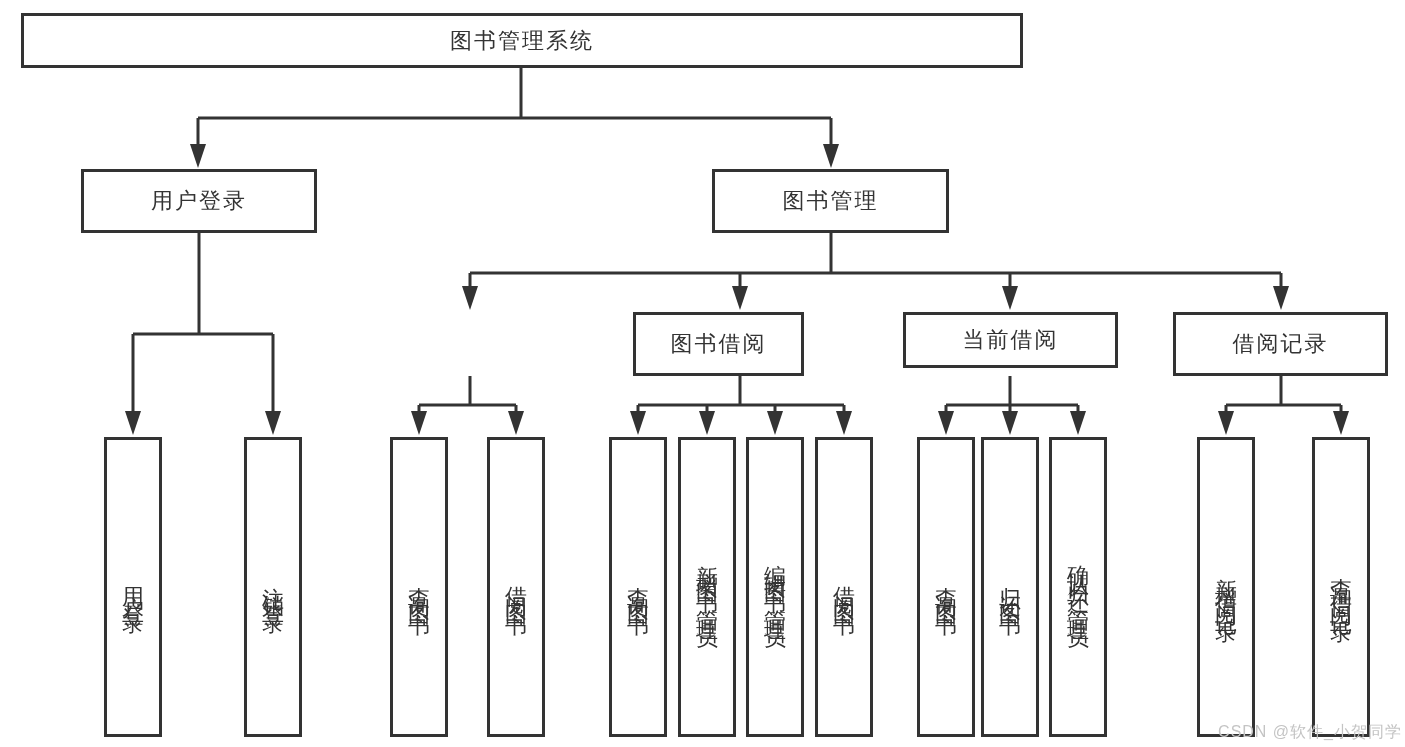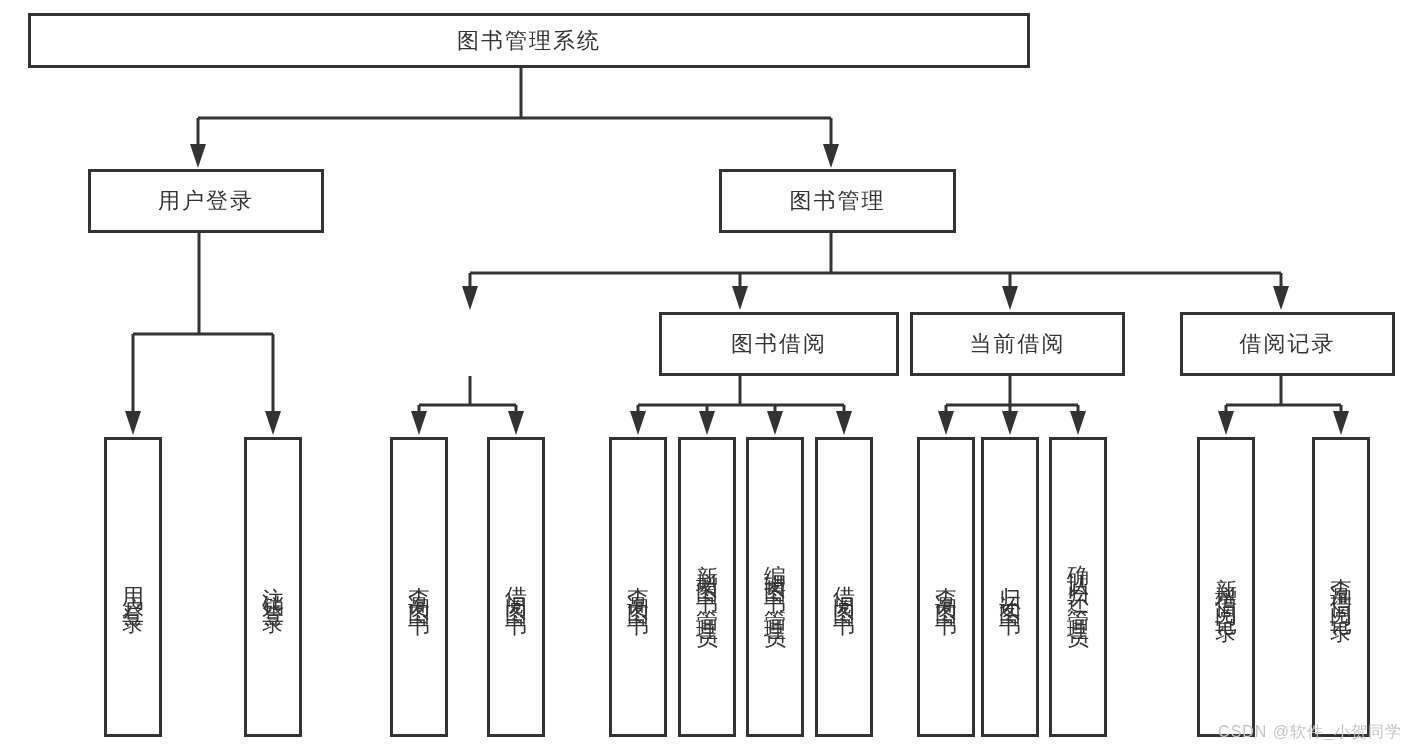--- a/index.html
+++ b/index.html
@@ -21,21 +21,20 @@
     box-sizing: border-box;
     background: #ffffff;
     border: 3px solid #333333;
     display: flex;
     align-items: center;
     justify-content: center;
     color: #333333;
     font-size: 22px;
     letter-spacing: 2px;
     white-space: nowrap;
-    margin-left: 7px;
   }
   .leaf {
     position: absolute;
     box-sizing: border-box;
     background: #ffffff;
     border: 3px solid #333333;
     top: 437px;
     width: 58px;
     height: 300px;
     display: flex;
@@ -112,24 +111,24 @@
     <span>图书管理系统</span>
   </div>
 
   <div class="node" style="left:81px; top:169px; width:236px; height:64px;">
     <span>用户登录</span>
   </div>
   <div class="node" style="left:712px; top:169px; width:237px; height:64px;text-align:right;">
     <span>图书管理</span>
   </div>
 
-  <div class="node" style="left:652px; top:312px; width:240px; height:64px;">
+  <div class="node" style="left:633px; top:312px; width:171px; height:64px;">
     <span>图书借阅</span>
   </div>
-  <div class="node" style="left:903px; top:312px; width:215px; height:64px;">
+  <div class="node" style="left:903px; top:312px; width:215px; height:56px;">
     <span>当前借阅</span>
   </div>
   <div class="node" style="left:1173px; top:312px; width:215px; height:64px;">
     <span>借阅记录</span>
   </div>
 
   <div class="leaf" style="left:104px;">
     <span class="vtext">用户登录</span>
   </div>
   <div class="leaf" style="left:244px;">

